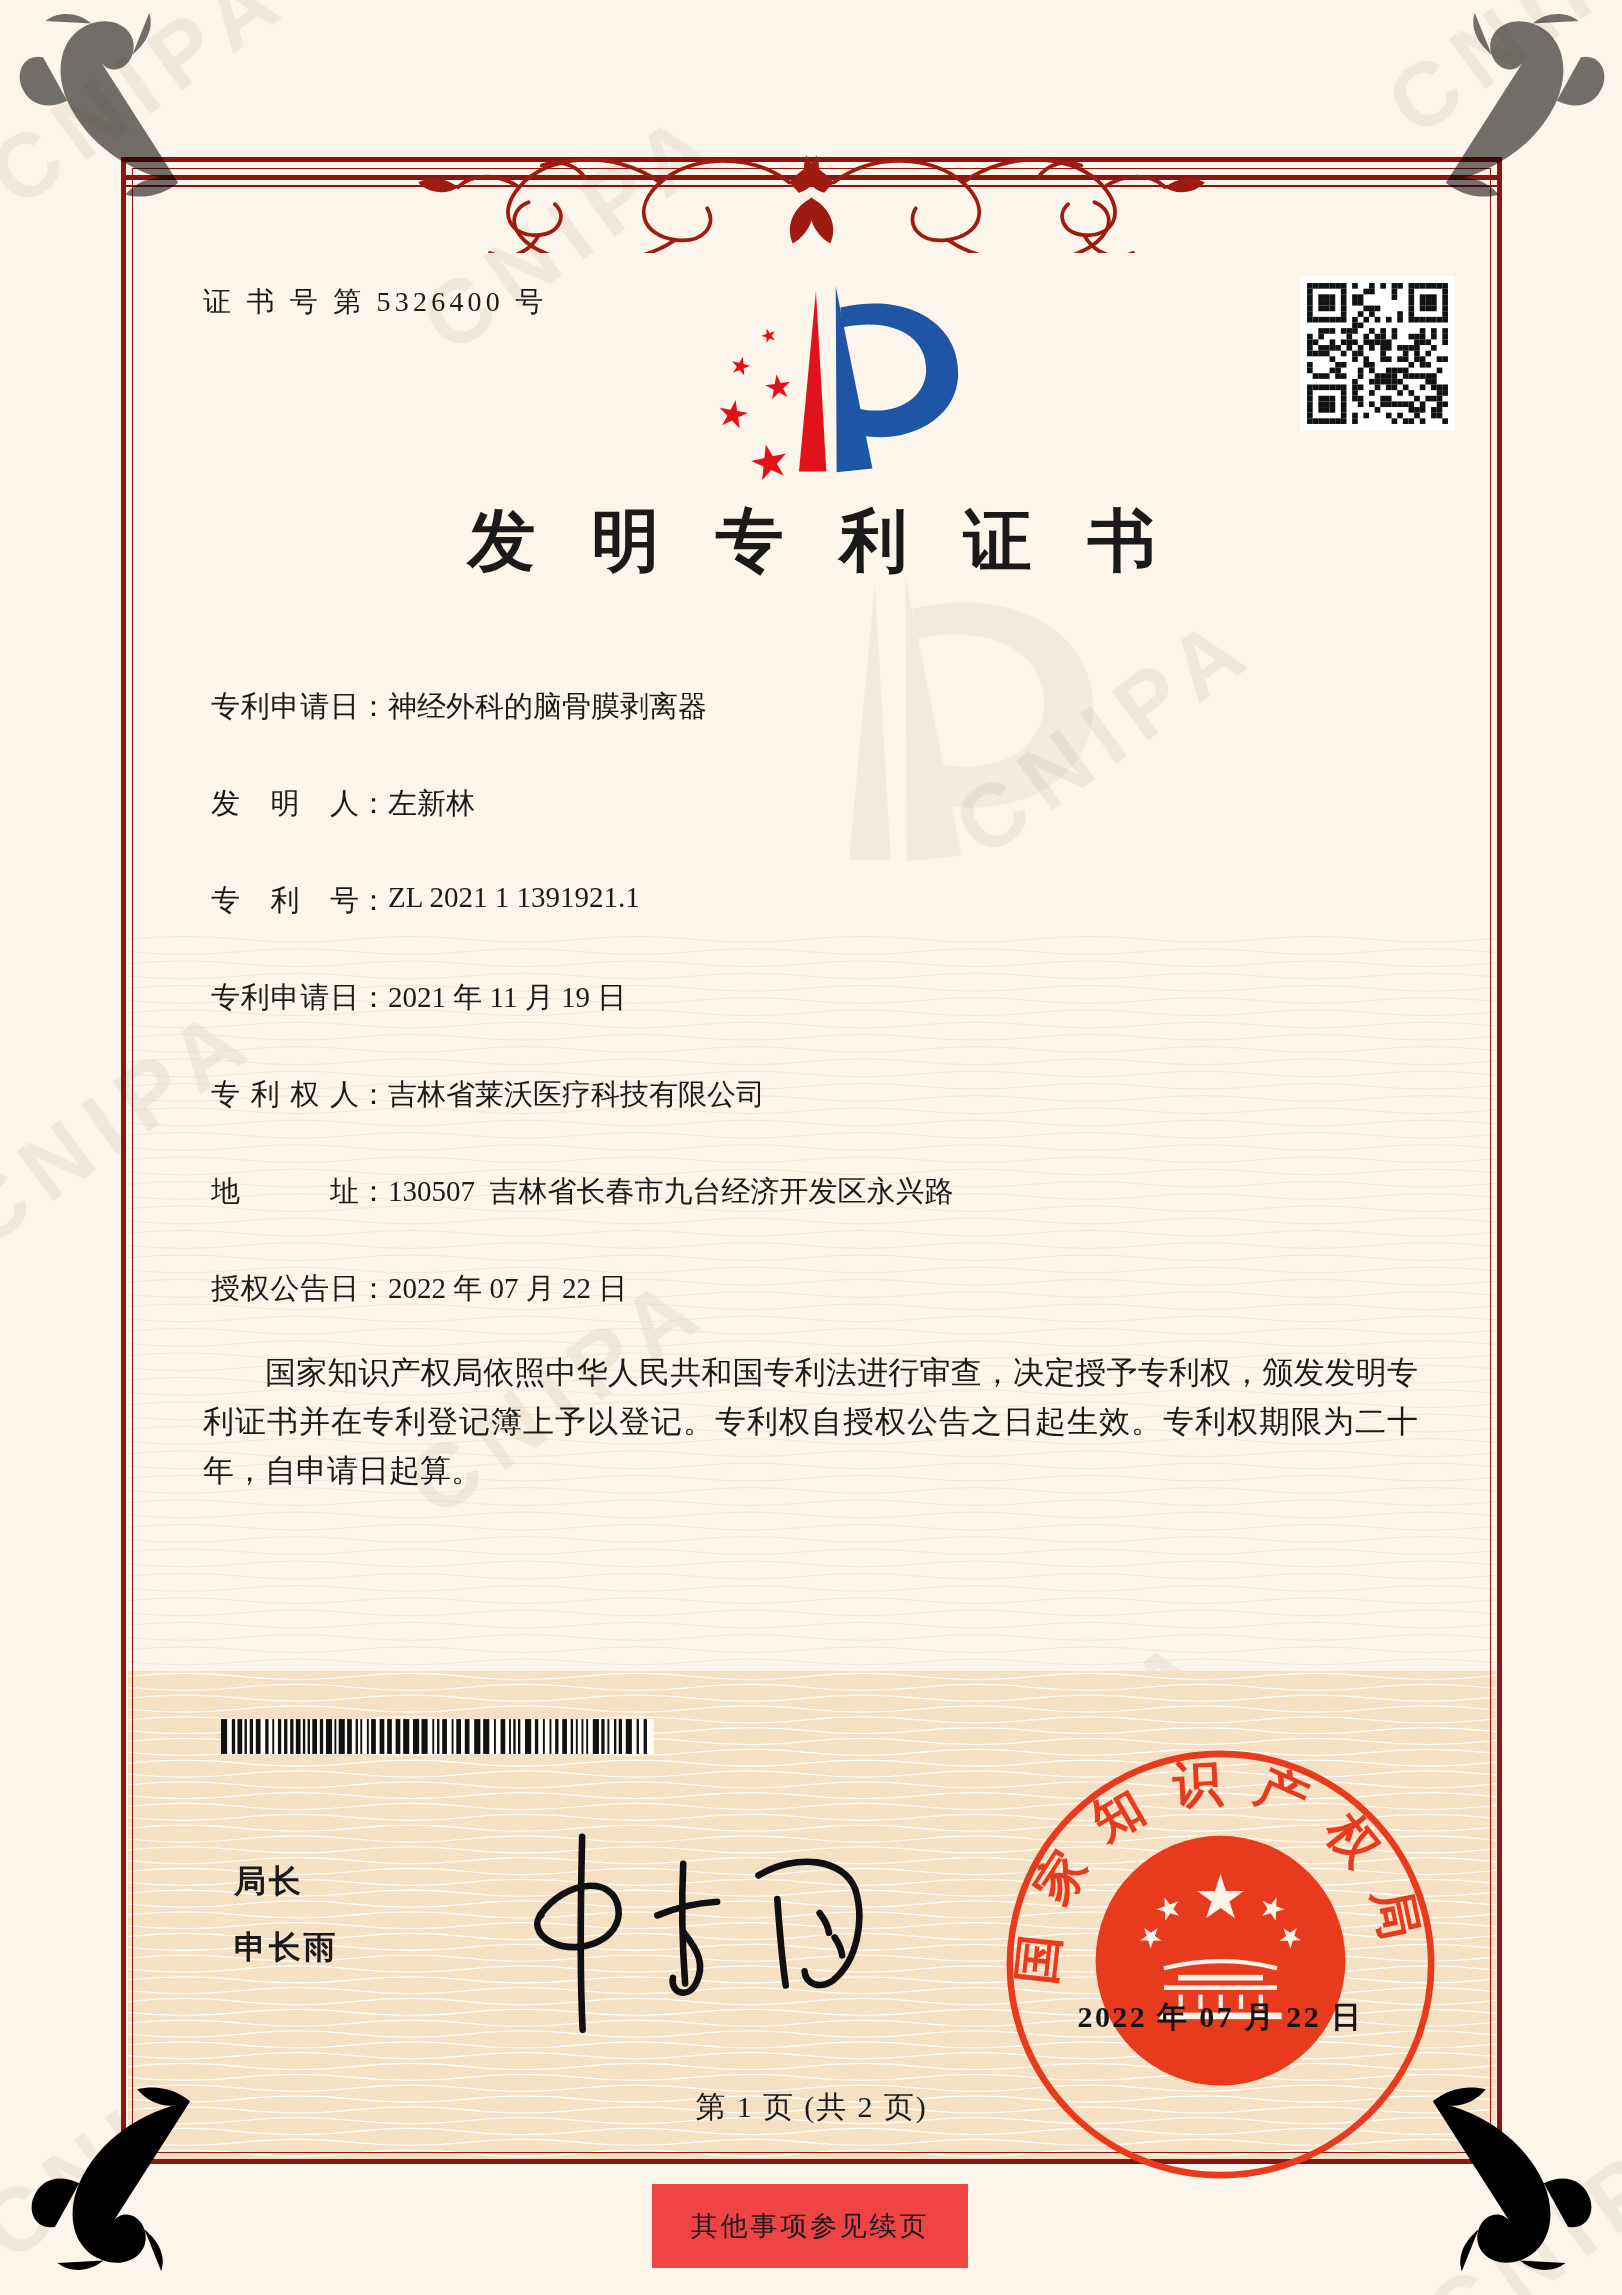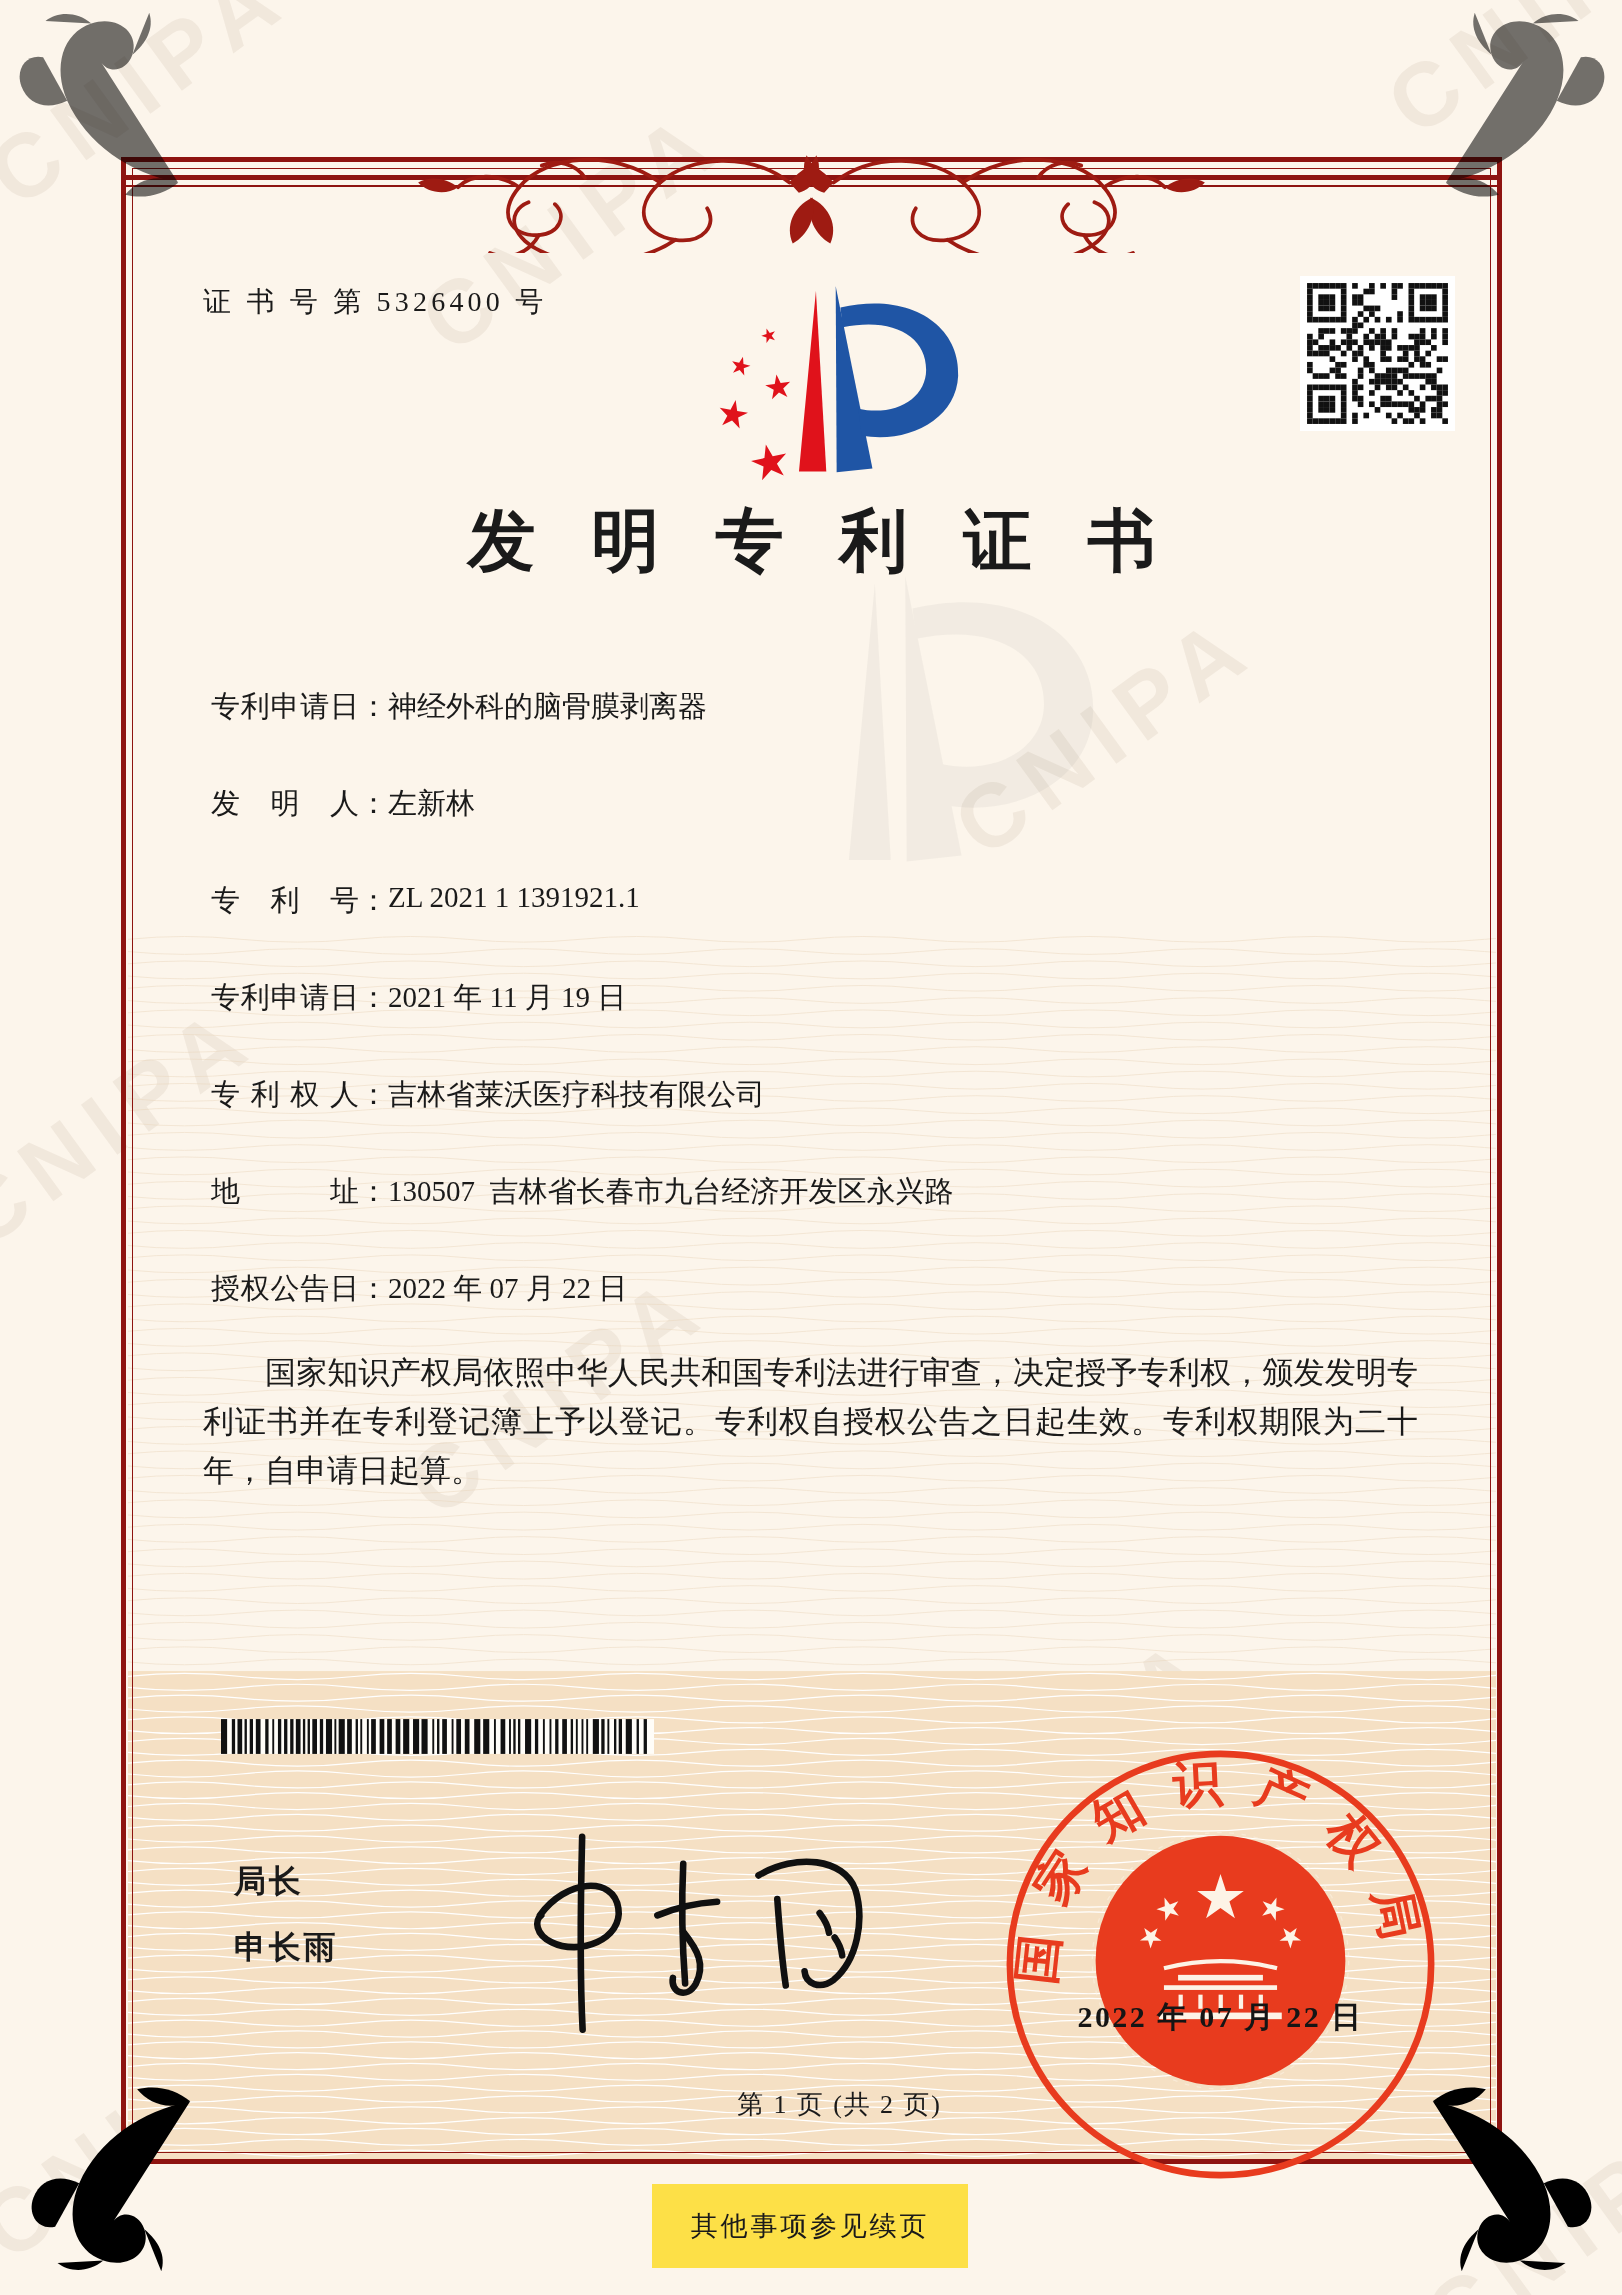--- a/index.html
+++ b/index.html
@@ -60,23 +60,23 @@
   
   #barcode{position:absolute;left:221px;top:1719px;width:433px;height:35px;}
   .signer-title{position:absolute;left:234px;top:1860px;font-size:32px;font-weight:bold;
                 font-family:"Liberation Sans","DejaVu Sans",sans-serif;letter-spacing:2.8px;}
   .signer-name{position:absolute;left:234px;top:1926px;font-size:32px;font-weight:bold;
                font-family:"Liberation Sans","DejaVu Sans",sans-serif;letter-spacing:2.8px;}
   .signature{position:absolute;left:495px;top:1819px;width:400px;height:221px;}
   .seal{position:absolute;left:999px;top:1743px;width:443px;height:443px;}
   .seal-date{position:absolute;left:1013px;top:1997px;width:415px;text-align:center;
              font-size:30px;letter-spacing:2.4px;color:#151515;font-weight:bold;}
-  .page-info{position:absolute;left:121px;width:1381px;top:2087px;text-align:center;font-size:26px;letter-spacing:1.9px;margin-left:28px;}
-
-  .cont-box{position:absolute;left:652px;top:2184px;width:316px;height:84px;background:#fde047;}
+  .page-info{position:absolute;left:121px;width:1381px;top:2087px;text-align:center;font-size:30px;letter-spacing:1.9px;}
+
+  .cont-box{position:absolute;left:652px;top:2184px;width:316px;height:84px;background:#ef4444;}
   .cont-note{width:100%;height:100%;display:flex;align-items:center;justify-content:center;
              font-size:27px;letter-spacing:2.8px;}
 
   .seal svg .seal-stroke{stroke:var(--seal-red);}
   .seal svg .seal-fill{fill:var(--seal-red);}
   .seal svg .emb-cut{fill:#fdf3e6;}
   text.seal-arc{fill:var(--seal-red);font-size:105px;font-weight:bold;letter-spacing:60px;
                 font-family:"Liberation Serif","DejaVu Serif",serif;}
   .sig-stroke{fill:none;stroke:#101010;stroke-width:14;stroke-linecap:round;stroke-linejoin:round;}
   .orn{fill:none;stroke:var(--orn-red);stroke-width:8;stroke-linecap:round;}

